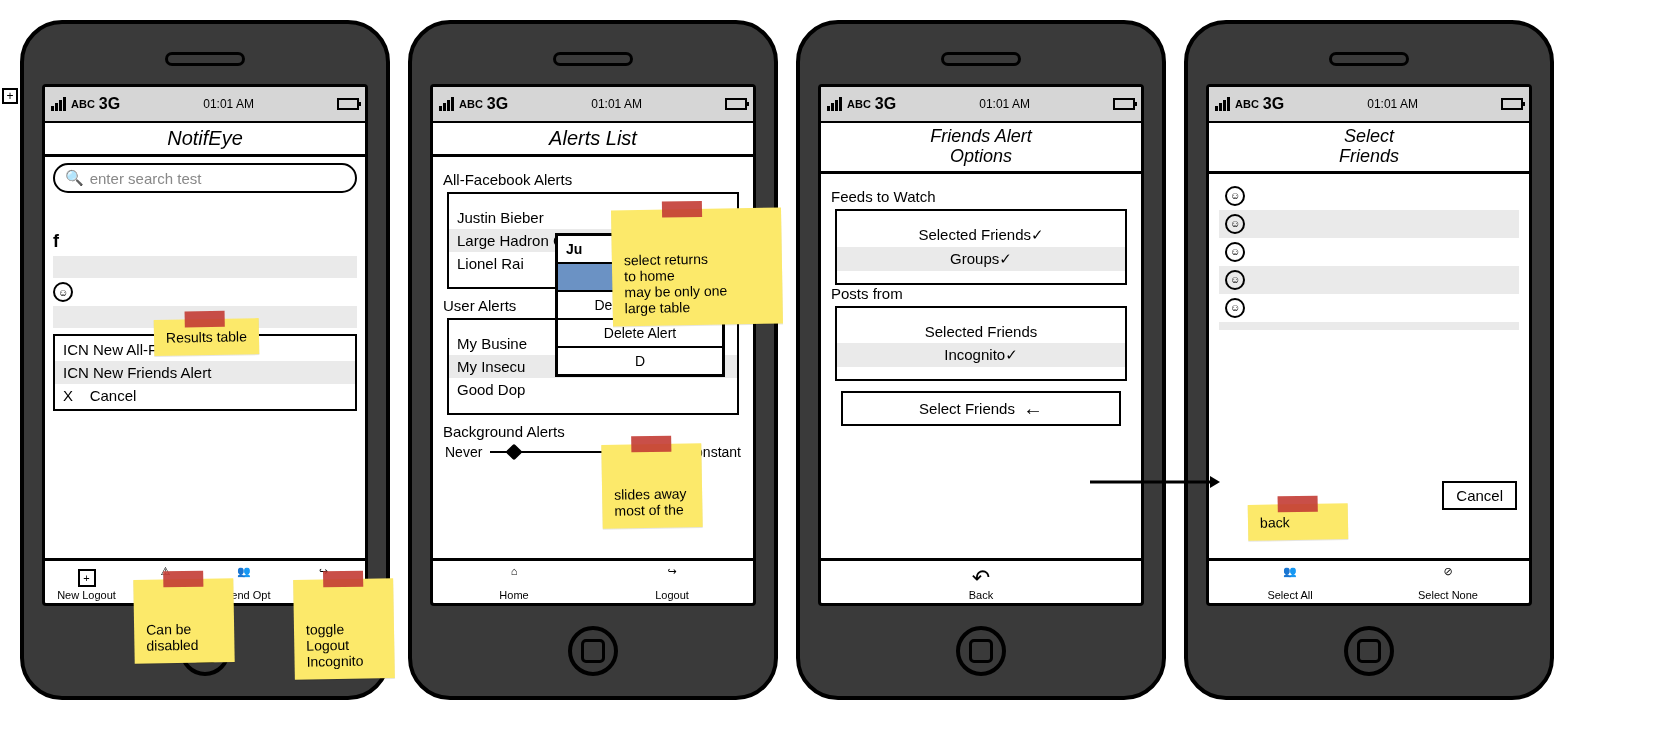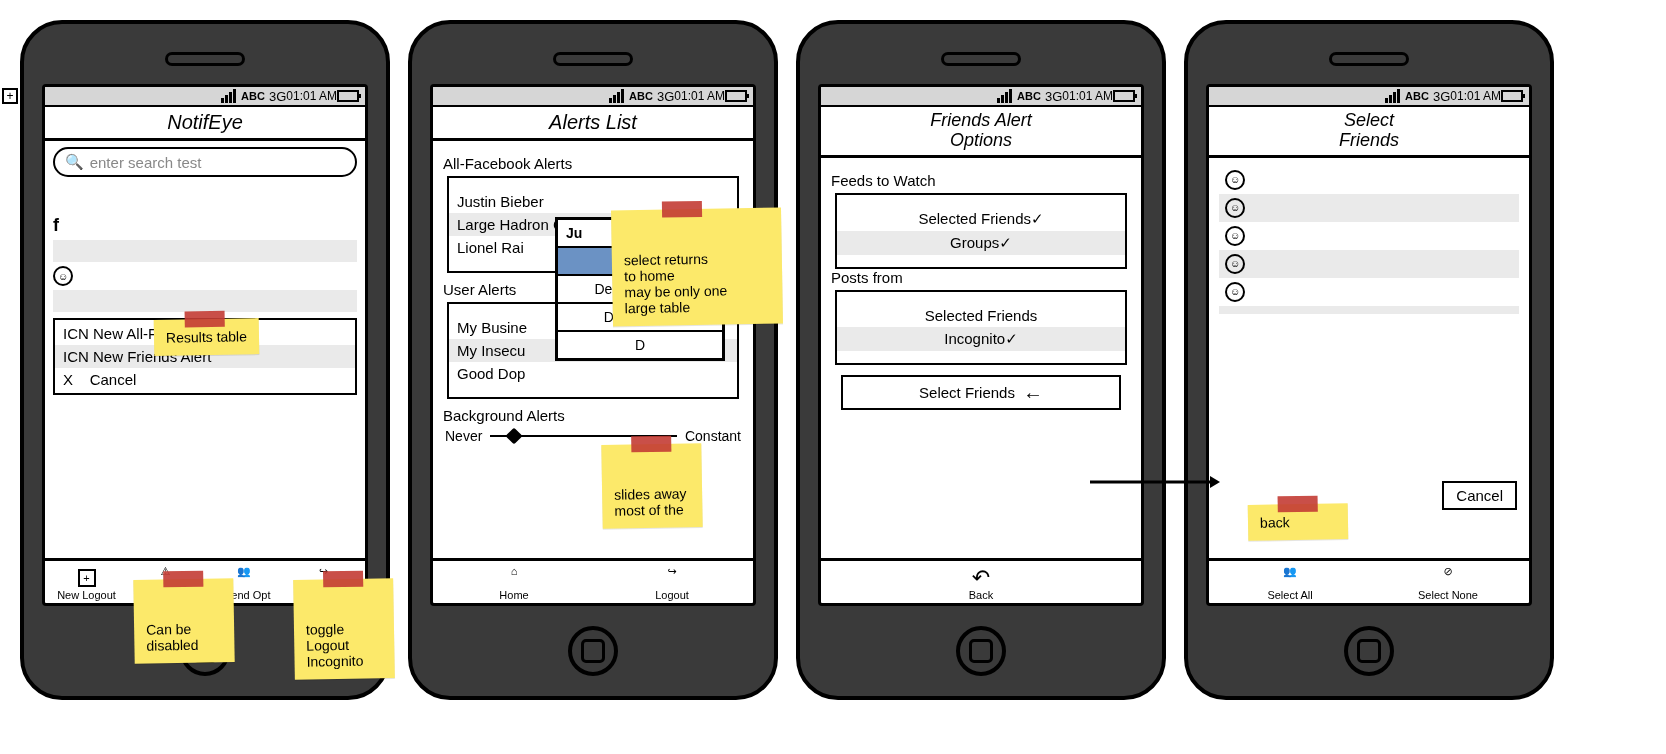--- a/index.html
+++ b/index.html
@@ -46,35 +46,35 @@
     background: #fff;
     width: 100%;
     height: 100%;
     border: 3px solid #000;
     border-radius: 4px;
     display: flex; flex-direction: column;
     overflow: hidden;
     position: relative;
   }
   .status-bar {
-    height: 20px;
+    height: 36px;
     background: #d6d6d6;
     border-bottom: 2px solid #000;
-    display: flex; align-items: center; justify-content: flex-end;
+    display: flex; align-items: center; justify-content: space-between;
     padding: 0 6px;
     font-size: 12px;
   }
   .status-left { display:flex; align-items:center; gap:4px;}
   .bars span{display:inline-block;width:3px;background:#000;margin-right:1px;vertical-align:bottom;}
   .bars span:nth-child(1){height:5px;} .bars span:nth-child(2){height:8px;}
   .bars span:nth-child(3){height:11px;} .bars span:nth-child(4){height:14px;}
   .battery{width:22px;height:12px;border:2px solid #000;position:relative;}
   .battery::after{content:"";position:absolute;right:-4px;top:2px;width:3px;height:4px;background:#000;}
   .carrier{font-weight:bold;font-size:11px;}
-  .threeg{font-weight:normal; font-size:13px;}
+  .threeg{font-weight:bold; font-size:16px;}
   .header {
     border-bottom: 3px solid #000;
     text-align:center;
     padding:4px 6px;
     font-style: italic;
     font-size: 20px;
   }
   .header.two-line{font-size:18px; line-height:1.1;}
   .content { flex:1; padding:6px 8px; font-size:15px; position:relative;}
   .search {

